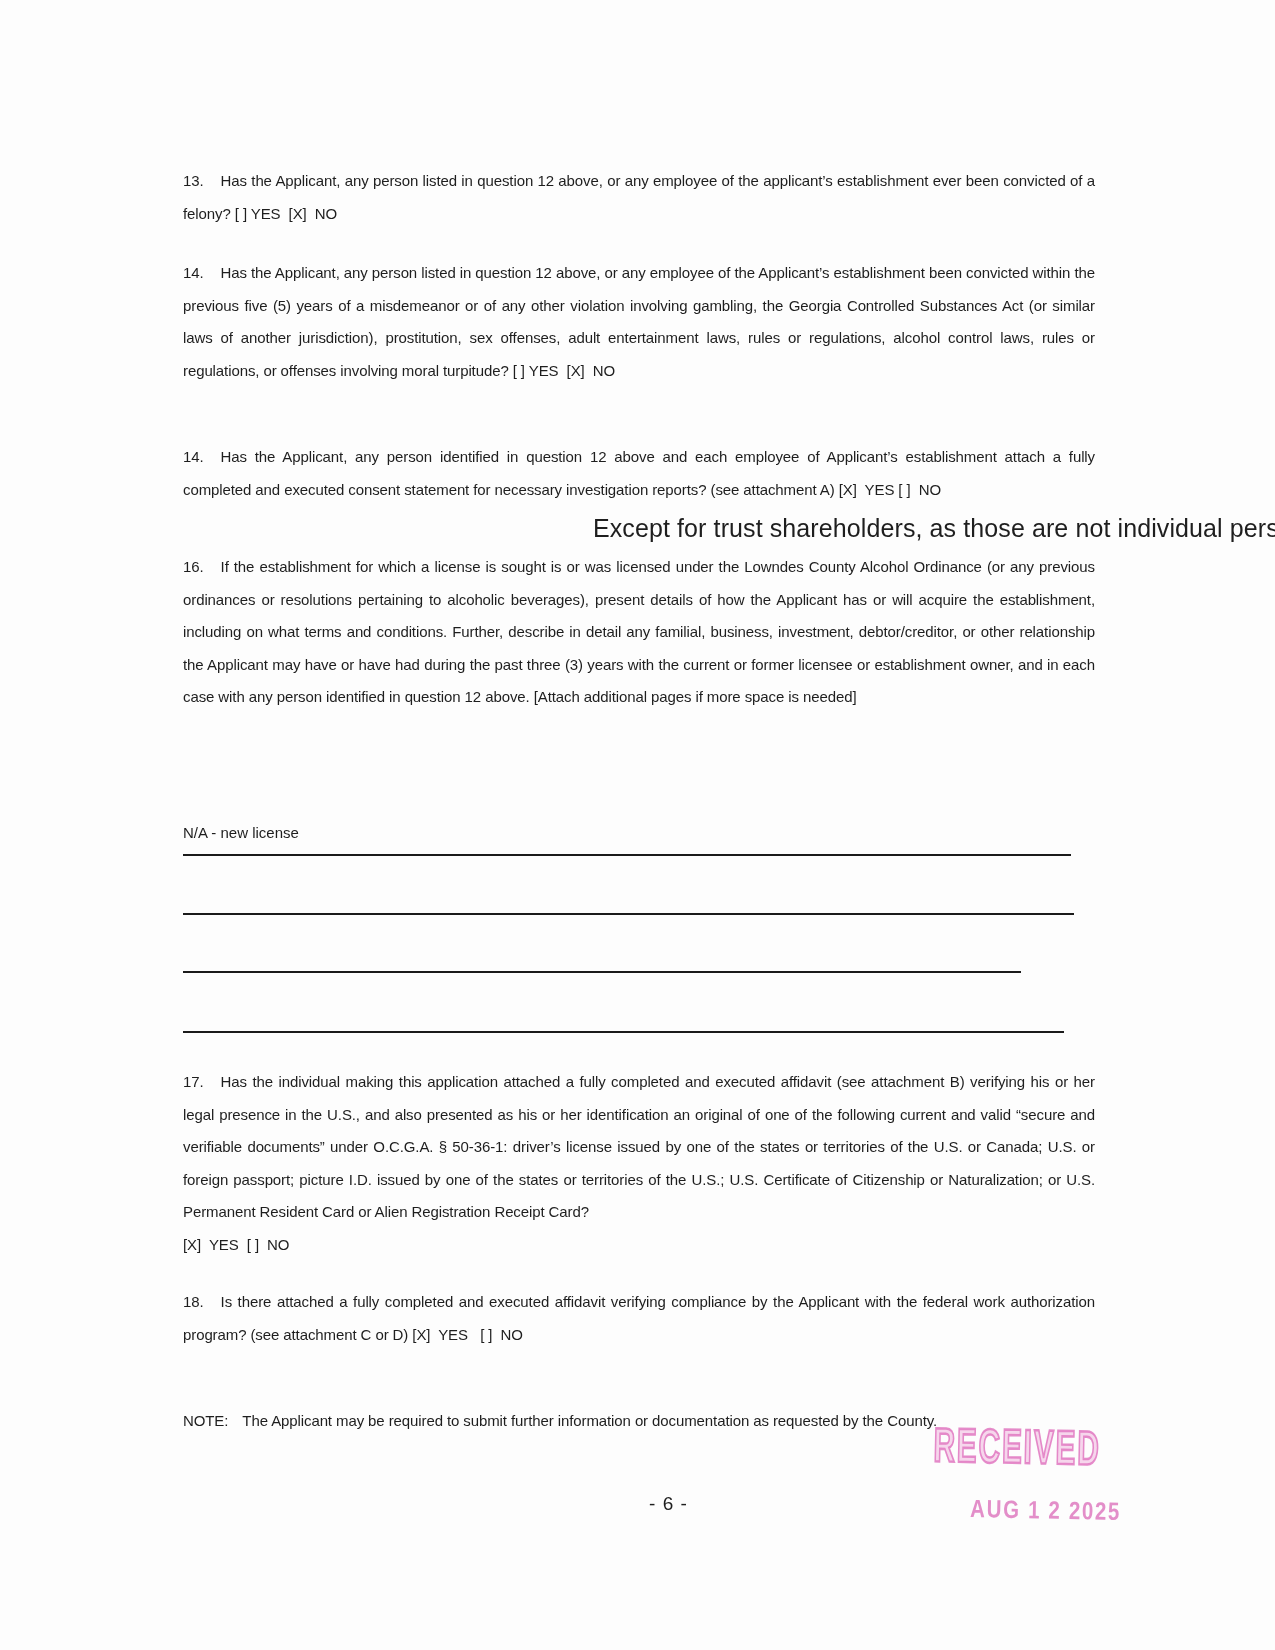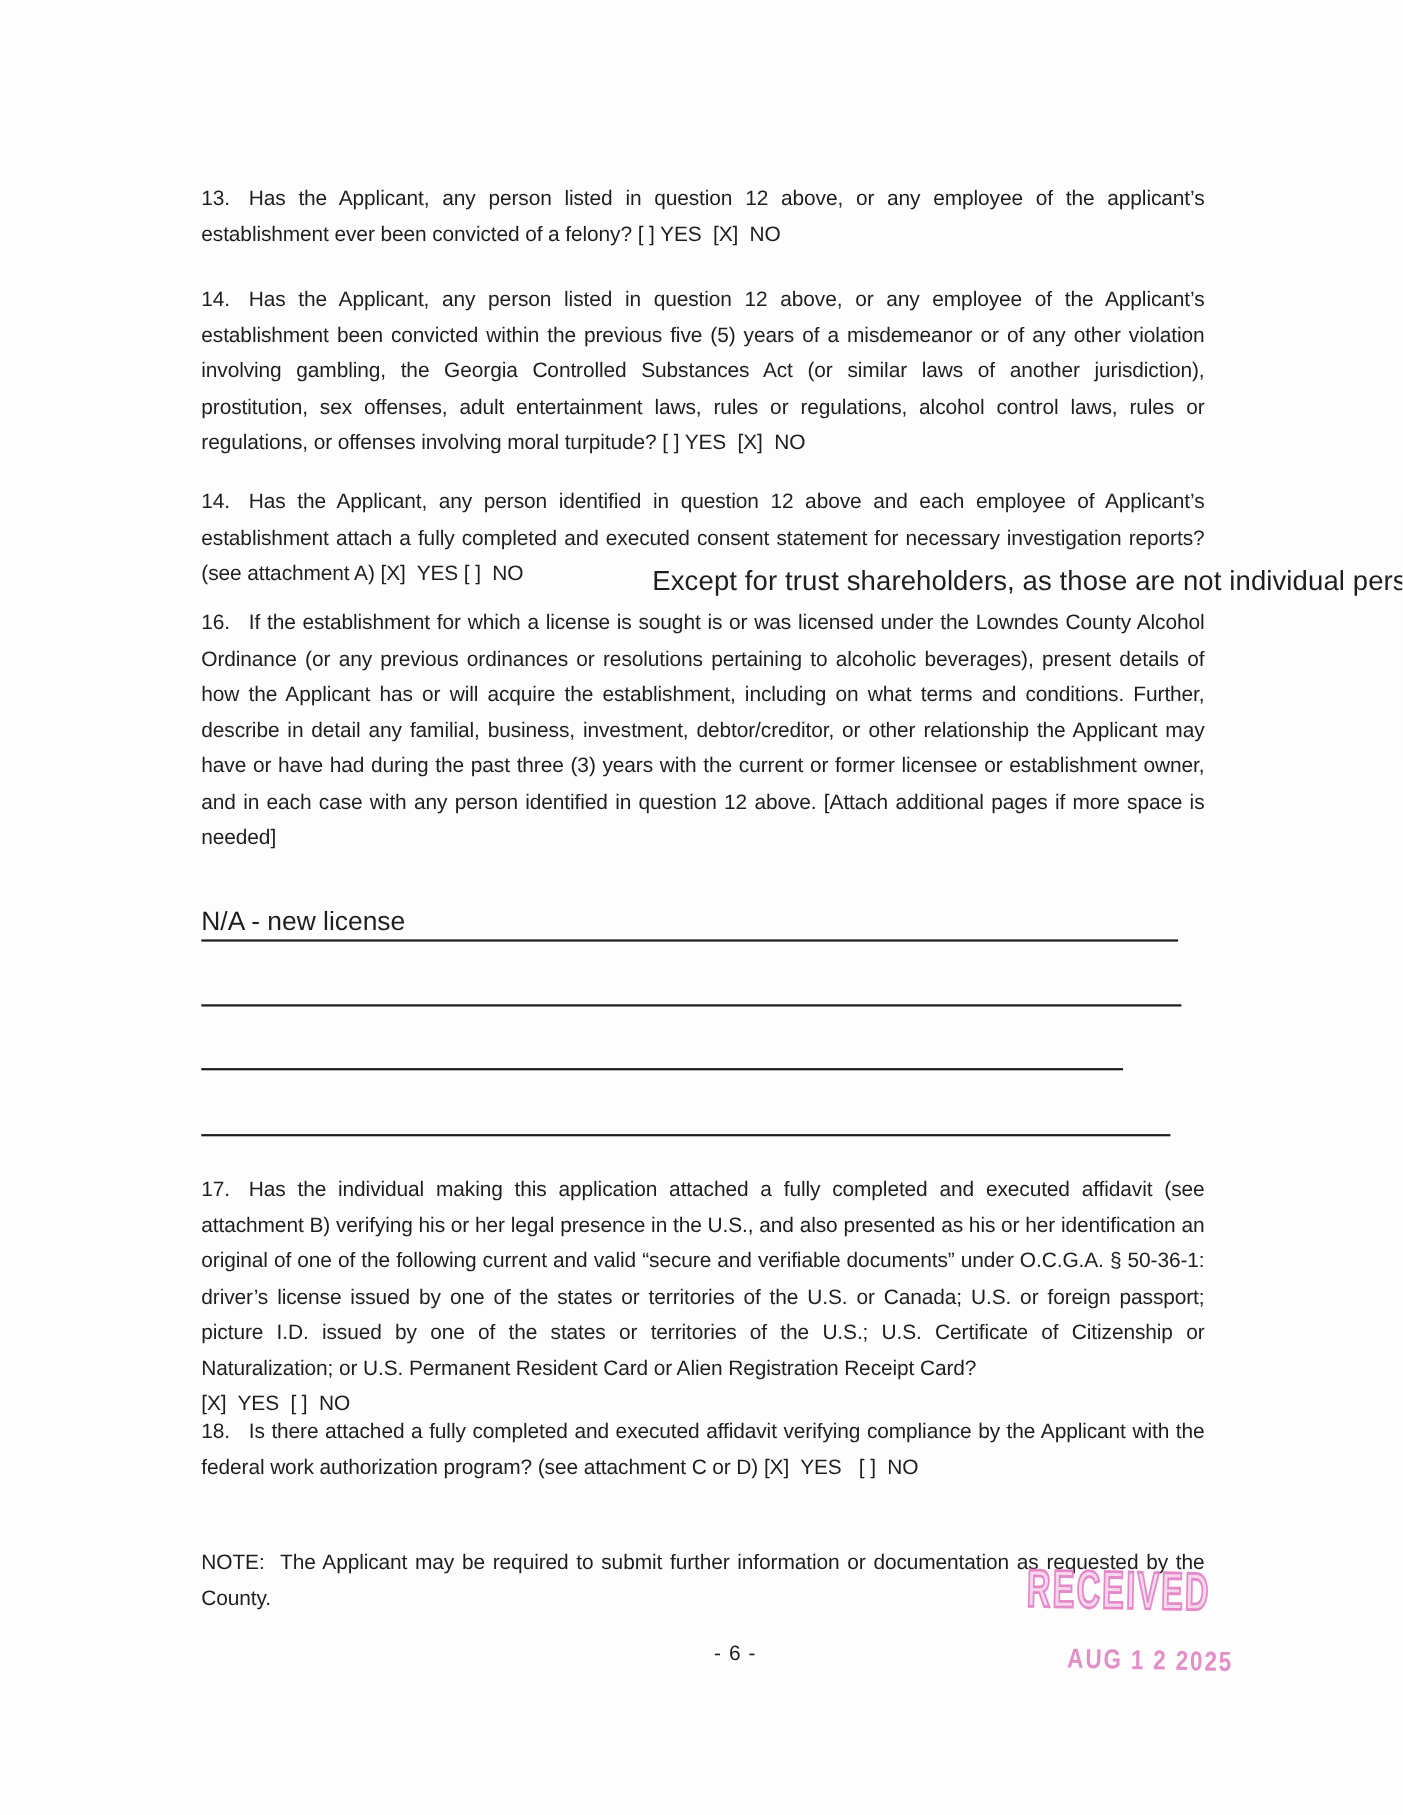--- a/index.html
+++ b/index.html
@@ -12,37 +12,37 @@
     background: #fdfdfd;
     font-family: "Liberation Sans", sans-serif;
     color: #1e1e1e;
     overflow: hidden;
   }
   .content { position: absolute; left: 183px; top: 0; width: 912px; }
   .q {
     position: absolute;
     margin: 0;
     width: 100%;
-    font-size: 19px;
+    font-size: 15px;
     line-height: 32.5px;
     text-align: justify;
     letter-spacing: -0.1px;
   }
   .qnum { margin-right: 17px; }
   .ans { white-space: pre; }
   .block-ans { display: block; white-space: pre; text-align: left; }
   .annotation {
     position: absolute;
     left: 410px;
     top: 514px;
     font-size: 25px;
     letter-spacing: 0.1px;
     white-space: nowrap;
   }
-  .response-text { position: absolute; left: 0; top: 824px; font-size: 24px; }
+  .response-text { position: absolute; left: 0; top: 824px; font-size: 15px; }
   .rline { position: absolute; left: 0; height: 0; border-bottom: 2px solid #1b1b1b; }
   .note-label { margin-right: 14px; margin-top: 18px; }
   .footer {
     position: absolute;
     left: 0; top: 1493px;
     width: 100%;
     padding-left: 62px;
     text-align: center;
     font-size: 19px;
     letter-spacing: 1px;

